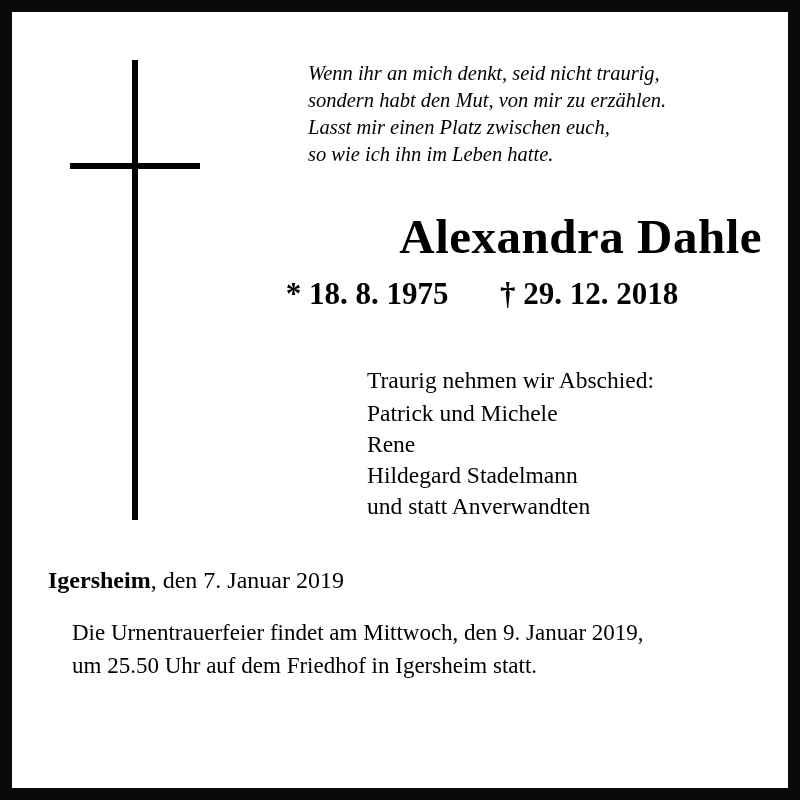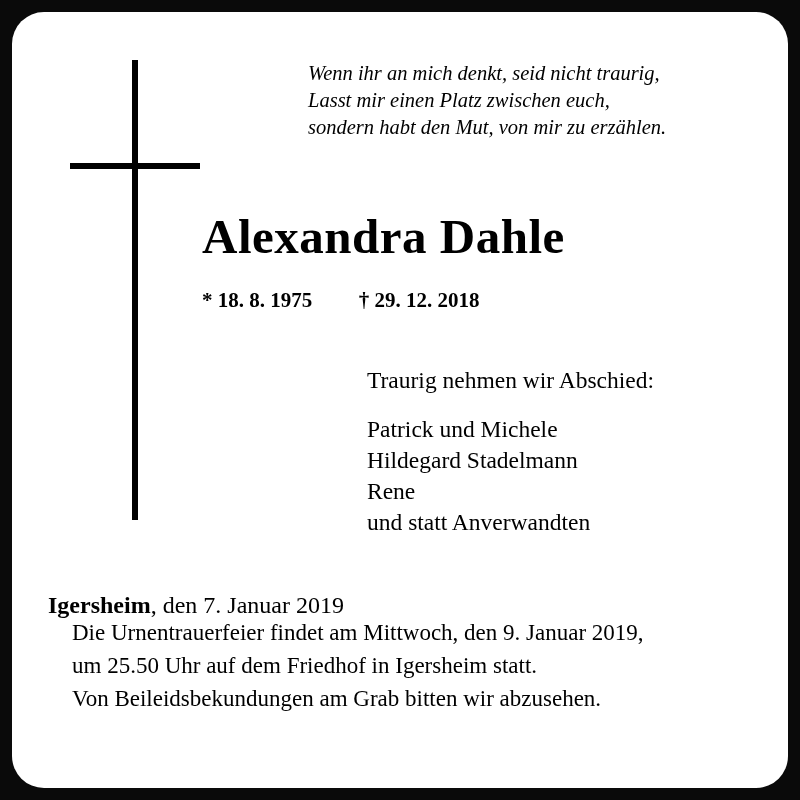--- a/index.html
+++ b/index.html
@@ -17,21 +17,20 @@
     overflow: hidden;
   }
   .card {
     width: 100%;
     height: 100%;
     background: #ffffff;
     box-sizing: border-box;
     position: relative;
     font-family: "Liberation Serif", serif;
     color: #000000;
-    border-radius: 32px;
   }
 
   
   .cross {
     position: absolute;
     left: 58px;
     top: 48px;
     width: 130px;
     height: 460px;
   }
@@ -64,62 +63,62 @@
     text-align: left;
   }
   .verse div { white-space: nowrap; }
 
   
   .name {
     position: absolute;
     left: 190px;
     top: 196px;
     width: 560px;
-    text-align: left;
+    text-align: right;
     font-size: 49px;
     font-weight: bold;
     letter-spacing: 0.5px;
     line-height: 58px;
   }
   .dates {
     position: absolute;
     left: 190px;
-    top: 276px;
+    top: 264px;
     width: 560px;
-    text-align: left;
-    font-size: 21px;
+    text-align: center;
+    font-size: 31px;
     font-weight: bold;
   }
   .dates .sep { display: inline-block; width: 36px; }
 
   
   .mourn {
     position: absolute;
     left: 355px;
     top: 352px;
     width: 400px;
     text-align: left;
   }
   .mourn .intro {
     font-size: 23.5px;
     line-height: 32px;
-    margin-bottom: 18px;
+    margin-bottom: 2px;
   }
   .mourn .fam {
     font-size: 23.5px;
     font-weight: normal;
     line-height: 31px;
   }
   .mourn .fam div { white-space: nowrap; }
 
   
   .placeline {
     position: absolute;
     left: 36px;
-    top: 577px;
+    top: 552px;
     font-size: 24px;
     line-height: 32px;
   }
   .placeline .town { font-weight: bold; }
 
   
   .info {
     position: absolute;
     left: 36px;
     top: 604px;
@@ -135,46 +134,46 @@
 <div class="page">
   <div class="card">
 
     <div class="cross">
       <div class="vbar"></div>
       <div class="hbar"></div>
     </div>
 
     <div class="verse">
       <div>Wenn ihr an mich denkt, seid nicht traurig,</div>
+      <div>sondern habt den Mut, von mir zu erzählen.</div>
       <div>Lasst mir einen Platz zwischen euch,</div>
-      <div>sondern habt den Mut, von mir zu erzählen.</div>
+      <div>so wie ich ihn im Leben hatte.</div>
     </div>
 
     <div class="name">Alexandra Dahle</div>
 
     <div class="dates">
       <span>* 18. 8. 1975</span>
       <span class="sep"></span>
       <span>† 29. 12. 2018</span>
     </div>
 
     <div class="mourn">
       <div class="intro">Traurig nehmen wir Abschied:</div>
       <div class="fam">
         <div>Patrick und Michele</div>
+        <div>Rene</div>
         <div>Hildegard Stadelmann</div>
-        <div>Rene</div>
         <div>und statt Anverwandten</div>
       </div>
     </div>
 
     <div class="placeline">
       <span class="town">Igersheim</span><span>, den 7. Januar 2019</span>
     </div>
 
     <div class="info">
       <div>Die Urnentrauerfeier findet am Mittwoch, den 9. Januar 2019,</div>
       <div>um 25.50 Uhr auf dem Friedhof in Igersheim statt.</div>
-      <div>Von Beileidsbekundungen am Grab bitten wir abzusehen.</div>
     </div>
 
   </div>
 </div>
 
 </body></html>

